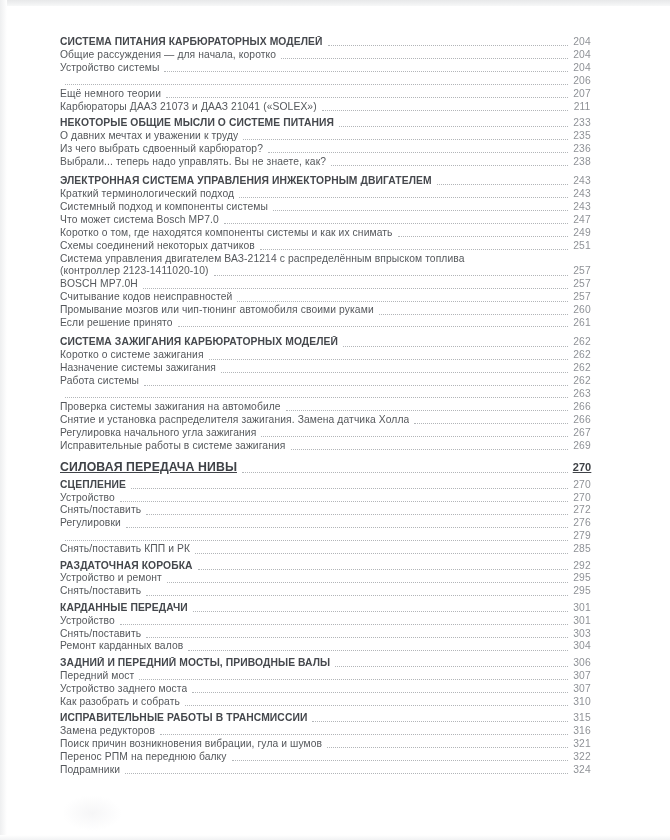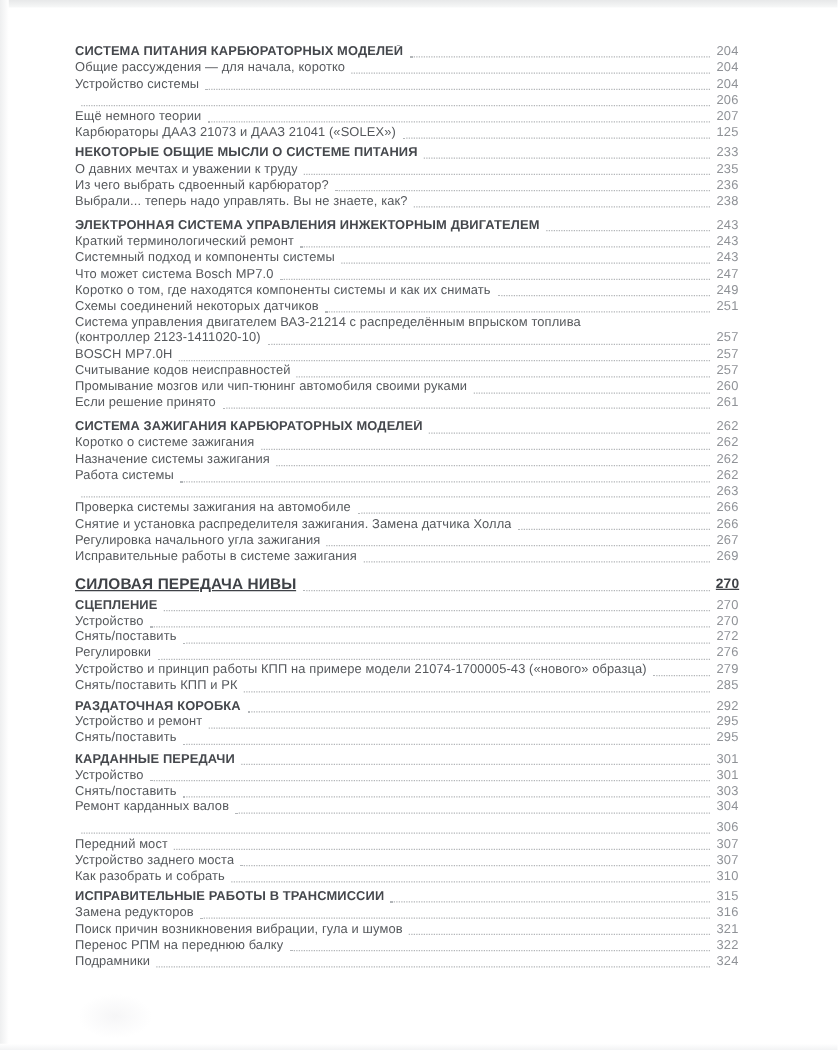--- a/index.html
+++ b/index.html
@@ -102,21 +102,21 @@
       <span class="num">206</span>
     </div>
     <div class="row item">
       <span class="label">Ещё немного теории</span>
       <span class="leader"></span>
       <span class="num">207</span>
     </div>
     <div class="row item">
       <span class="label">Карбюраторы ДААЗ 21073 и ДААЗ 21041 («SOLEX»)</span>
       <span class="leader"></span>
-      <span class="num">125</span>
+      <span class="num">211</span>
     </div>
     <div class="row h1 gap-small">
       <span class="label">НЕКОТОРЫЕ ОБЩИЕ МЫСЛИ О СИСТЕМЕ ПИТАНИЯ</span>
       <span class="leader"></span>
       <span class="num">233</span>
     </div>
     <div class="row item">
       <span class="label">О давних мечтах и уважении к труду</span>
       <span class="leader"></span>
       <span class="num">235</span>
@@ -130,21 +130,21 @@
       <span class="label">Выбрали... теперь надо управлять. Вы не знаете, как?</span>
       <span class="leader"></span>
       <span class="num">238</span>
     </div>
     <div class="row h1 gap-big">
       <span class="label">ЭЛЕКТРОННАЯ СИСТЕМА УПРАВЛЕНИЯ ИНЖЕКТОРНЫМ ДВИГАТЕЛЕМ</span>
       <span class="leader"></span>
       <span class="num">243</span>
     </div>
     <div class="row item">
-      <span class="label">Краткий терминологический ремонт</span>
+      <span class="label">Краткий терминологический подход</span>
       <span class="leader"></span>
       <span class="num">243</span>
     </div>
     <div class="row item">
       <span class="label">Системный подход и компоненты системы</span>
       <span class="leader"></span>
       <span class="num">243</span>
     </div>
     <div class="row item">
       <span class="label">Что может система Bosch MP7.0</span>
@@ -252,21 +252,20 @@
       <span class="label">Снять/поставить</span>
       <span class="leader"></span>
       <span class="num">272</span>
     </div>
     <div class="row item">
       <span class="label">Регулировки</span>
       <span class="leader"></span>
       <span class="num">276</span>
     </div>
     <div class="row item">
-      <span class="label">Устройство и принцип работы КПП на примере модели 21074-1700005-43 («нового» образца)</span>
       <span class="leader"></span>
       <span class="num">279</span>
     </div>
     <div class="row item">
       <span class="label">Снять/поставить КПП и РК</span>
       <span class="leader"></span>
       <span class="num">285</span>
     </div>
     <div class="row h1 gap-small">
       <span class="label">РАЗДАТОЧНАЯ КОРОБКА</span>
@@ -297,20 +296,21 @@
       <span class="label">Снять/поставить</span>
       <span class="leader"></span>
       <span class="num">303</span>
     </div>
     <div class="row item">
       <span class="label">Ремонт карданных валов</span>
       <span class="leader"></span>
       <span class="num">304</span>
     </div>
     <div class="row h1 gap-small">
+      <span class="label">ЗАДНИЙ И ПЕРЕДНИЙ МОСТЫ, ПРИВОДНЫЕ ВАЛЫ</span>
       <span class="leader"></span>
       <span class="num">306</span>
     </div>
     <div class="row item">
       <span class="label">Передний мост</span>
       <span class="leader"></span>
       <span class="num">307</span>
     </div>
     <div class="row item">
       <span class="label">Устройство заднего моста</span>

